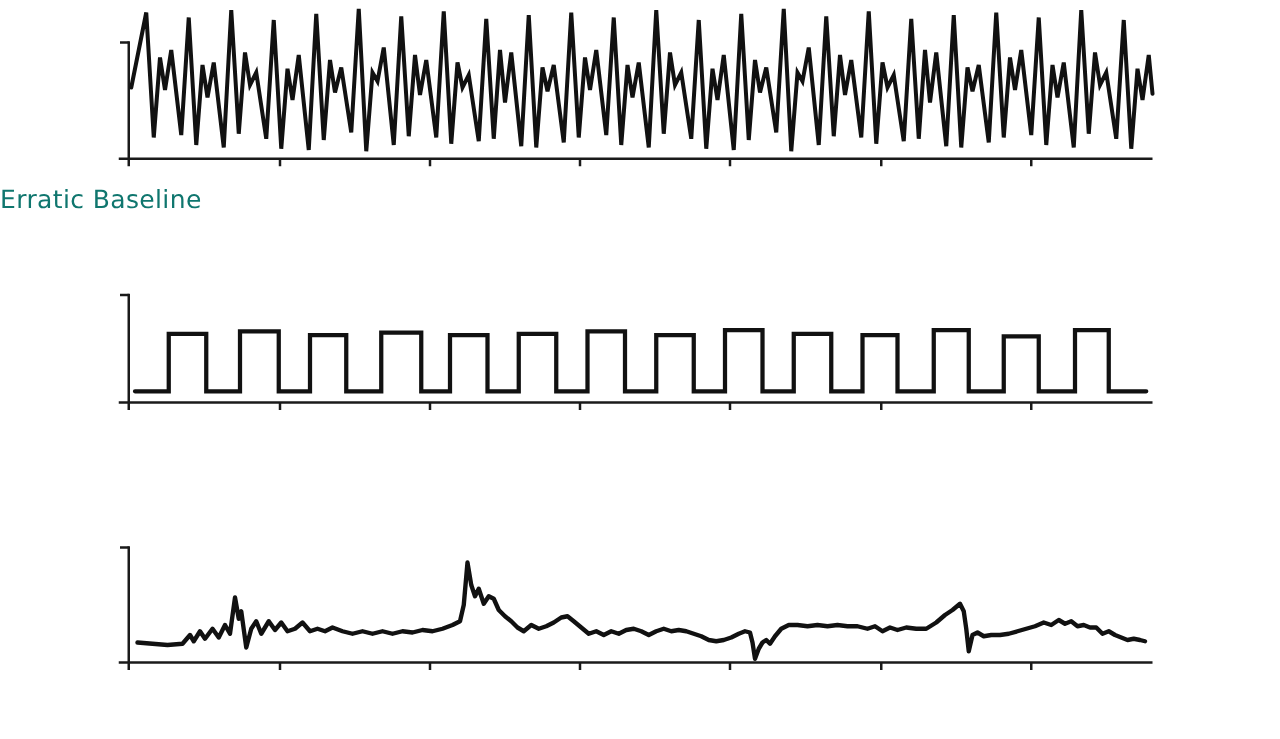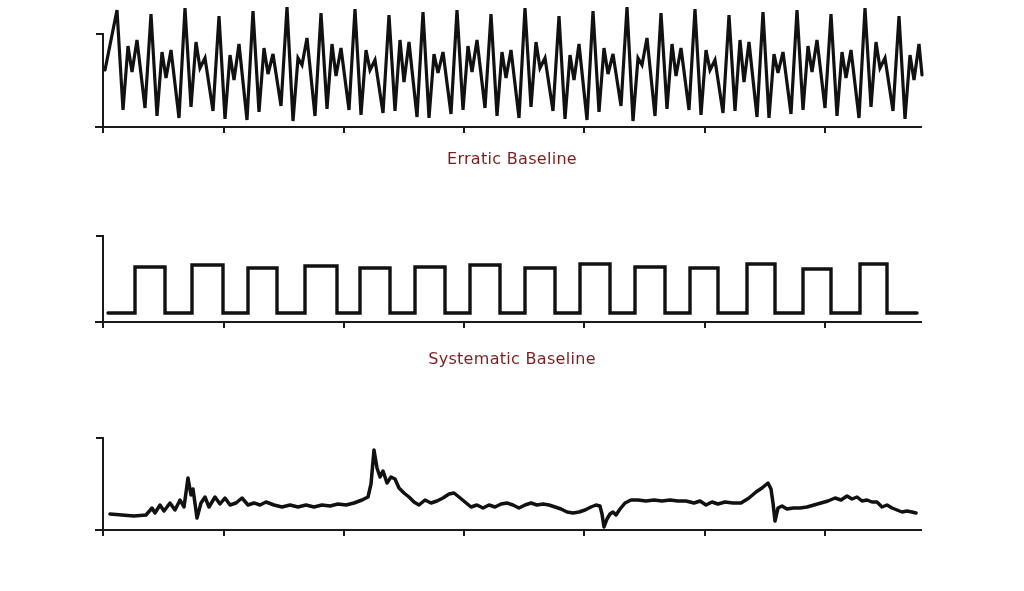--- a/index.html
+++ b/index.html
@@ -20,24 +20,23 @@
     left: 0;
     top: 0;
     width: 1024px;
     height: 591px;
     display: block;
   }
   .panel-title {
     position: absolute;
     left: 0;
     width: 1024px;
-    text-align: center;
-    font-size: 16px;
+    font-size: 20px;
     font-weight: 400;
-    color: #7f1d1d;
+    color: #0f766e;
     letter-spacing: 0.3px;
     line-height: 30px;
     user-select: none;
   }
 </style>
 </head>
 <body>
 
 <div class="figure">
   <svg class="chart" viewBox="0 0 1024 591" xmlns="http://www.w3.org/2000/svg">
@@ -75,14 +74,13 @@
         <line x1="224" y1="530" x2="224" y2="536" stroke="#1a1a1a" stroke-width="2"></line>
         <line x1="344" y1="530" x2="344" y2="536" stroke="#1a1a1a" stroke-width="2"></line>
         <line x1="464" y1="530" x2="464" y2="536" stroke="#1a1a1a" stroke-width="2"></line>
         <line x1="584" y1="530" x2="584" y2="536" stroke="#1a1a1a" stroke-width="2"></line>
         <line x1="705" y1="530" x2="705" y2="536" stroke="#1a1a1a" stroke-width="2"></line>
         <line x1="825" y1="530" x2="825" y2="536" stroke="#1a1a1a" stroke-width="2"></line>
         <polyline points="110,514 122,515 134,516 146,515 152,508 155,513 160,505 164,511 170,503 175,510 180,500 184,507 188,478 191,495 193,489 197,518 201,503 205,497 209,507 215,497 220,504 225,498 230,505 236,503 242,498 248,505 254,503 260,505 266,502 274,505 282,507 290,505 298,507 306,505 314,507 322,505 330,506 338,504 346,505 354,503 362,500 368,497 371,484 374,450 377,468 380,477 383,471 387,483 391,477 395,479 399,488 404,493 409,497 414,502 419,505 425,500 431,503 437,501 443,498 449,494 454,493 459,497 465,502 471,507 477,505 483,508 489,505 495,507 501,504 507,503 513,505 519,508 525,505 531,503 537,505 543,504 549,505 555,507 561,509 567,512 573,513 579,512 585,510 591,507 596,505 600,506 602,514 604,527 607,519 610,514 613,512 616,515 620,509 625,503 631,500 638,500 646,501 654,500 662,501 670,500 678,501 686,501 694,503 700,501 706,505 712,502 718,504 725,502 733,503 741,503 749,498 756,492 762,488 768,483 771,489 773,503 775,521 778,508 782,506 787,509 793,508 800,508 807,507 814,505 821,503 828,501 835,498 841,500 847,496 852,499 857,497 862,501 867,500 872,502 877,502 882,507 887,505 892,508 897,510 902,512 907,511 912,512 916,513" fill="none" stroke="#111111" stroke-width="3.5" stroke-linejoin="round" stroke-linecap="round"></polyline>
       </g>
   </svg>
   <div class="panel-title" style="top:144px">Erratic Baseline</div>
-  <div class="panel-title" style="top:344px">Systematic Baseline</div>
 </div>
 
 </body></html>

